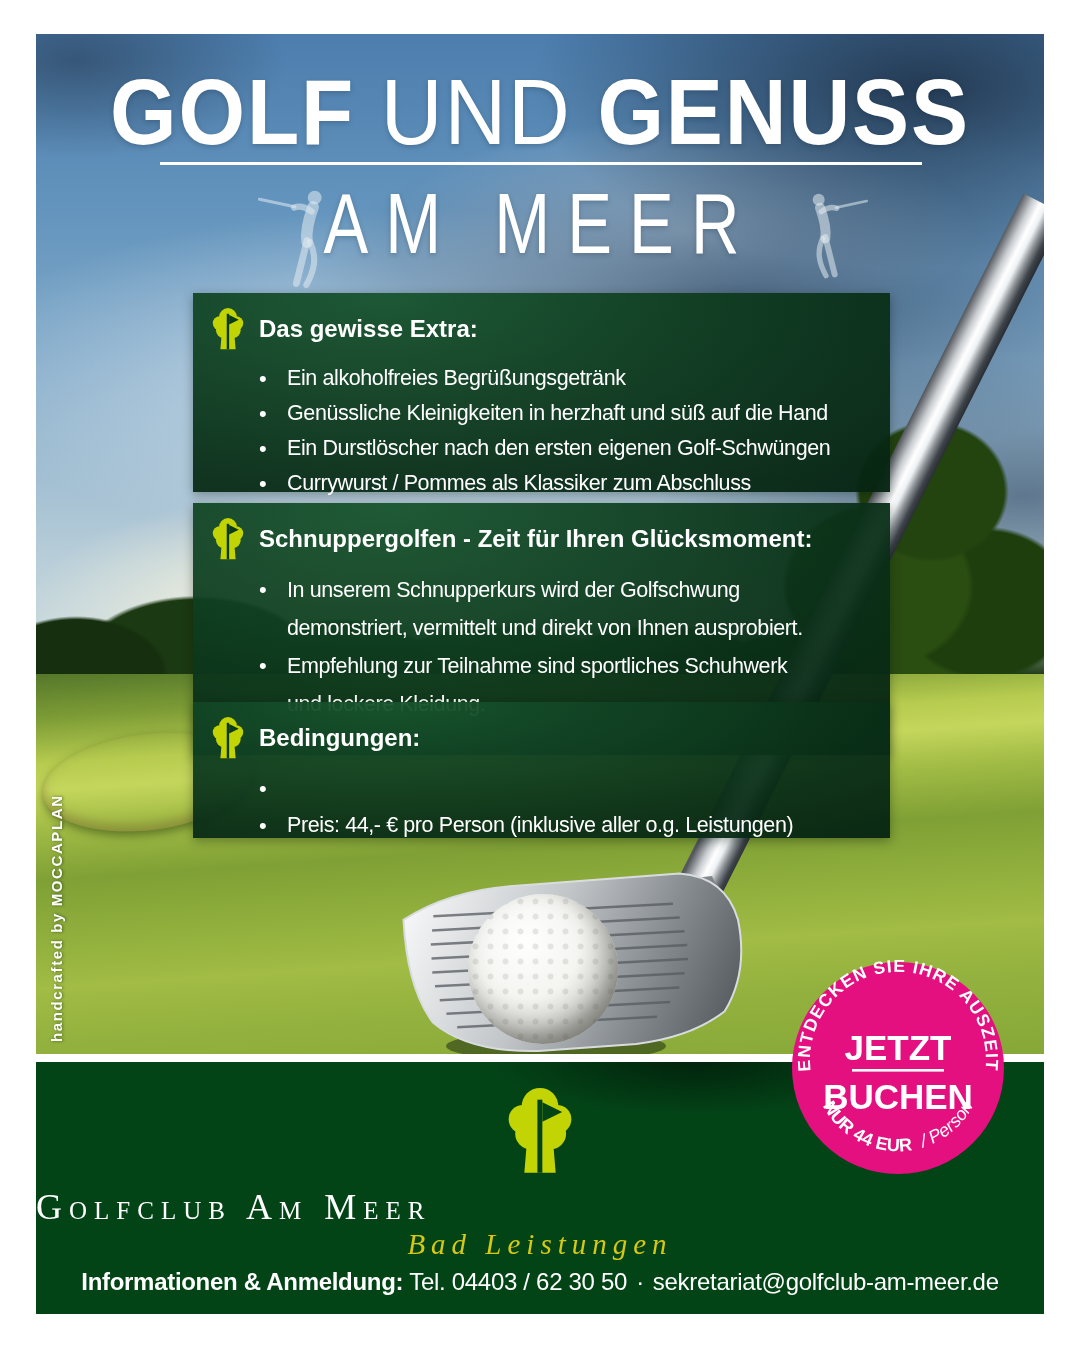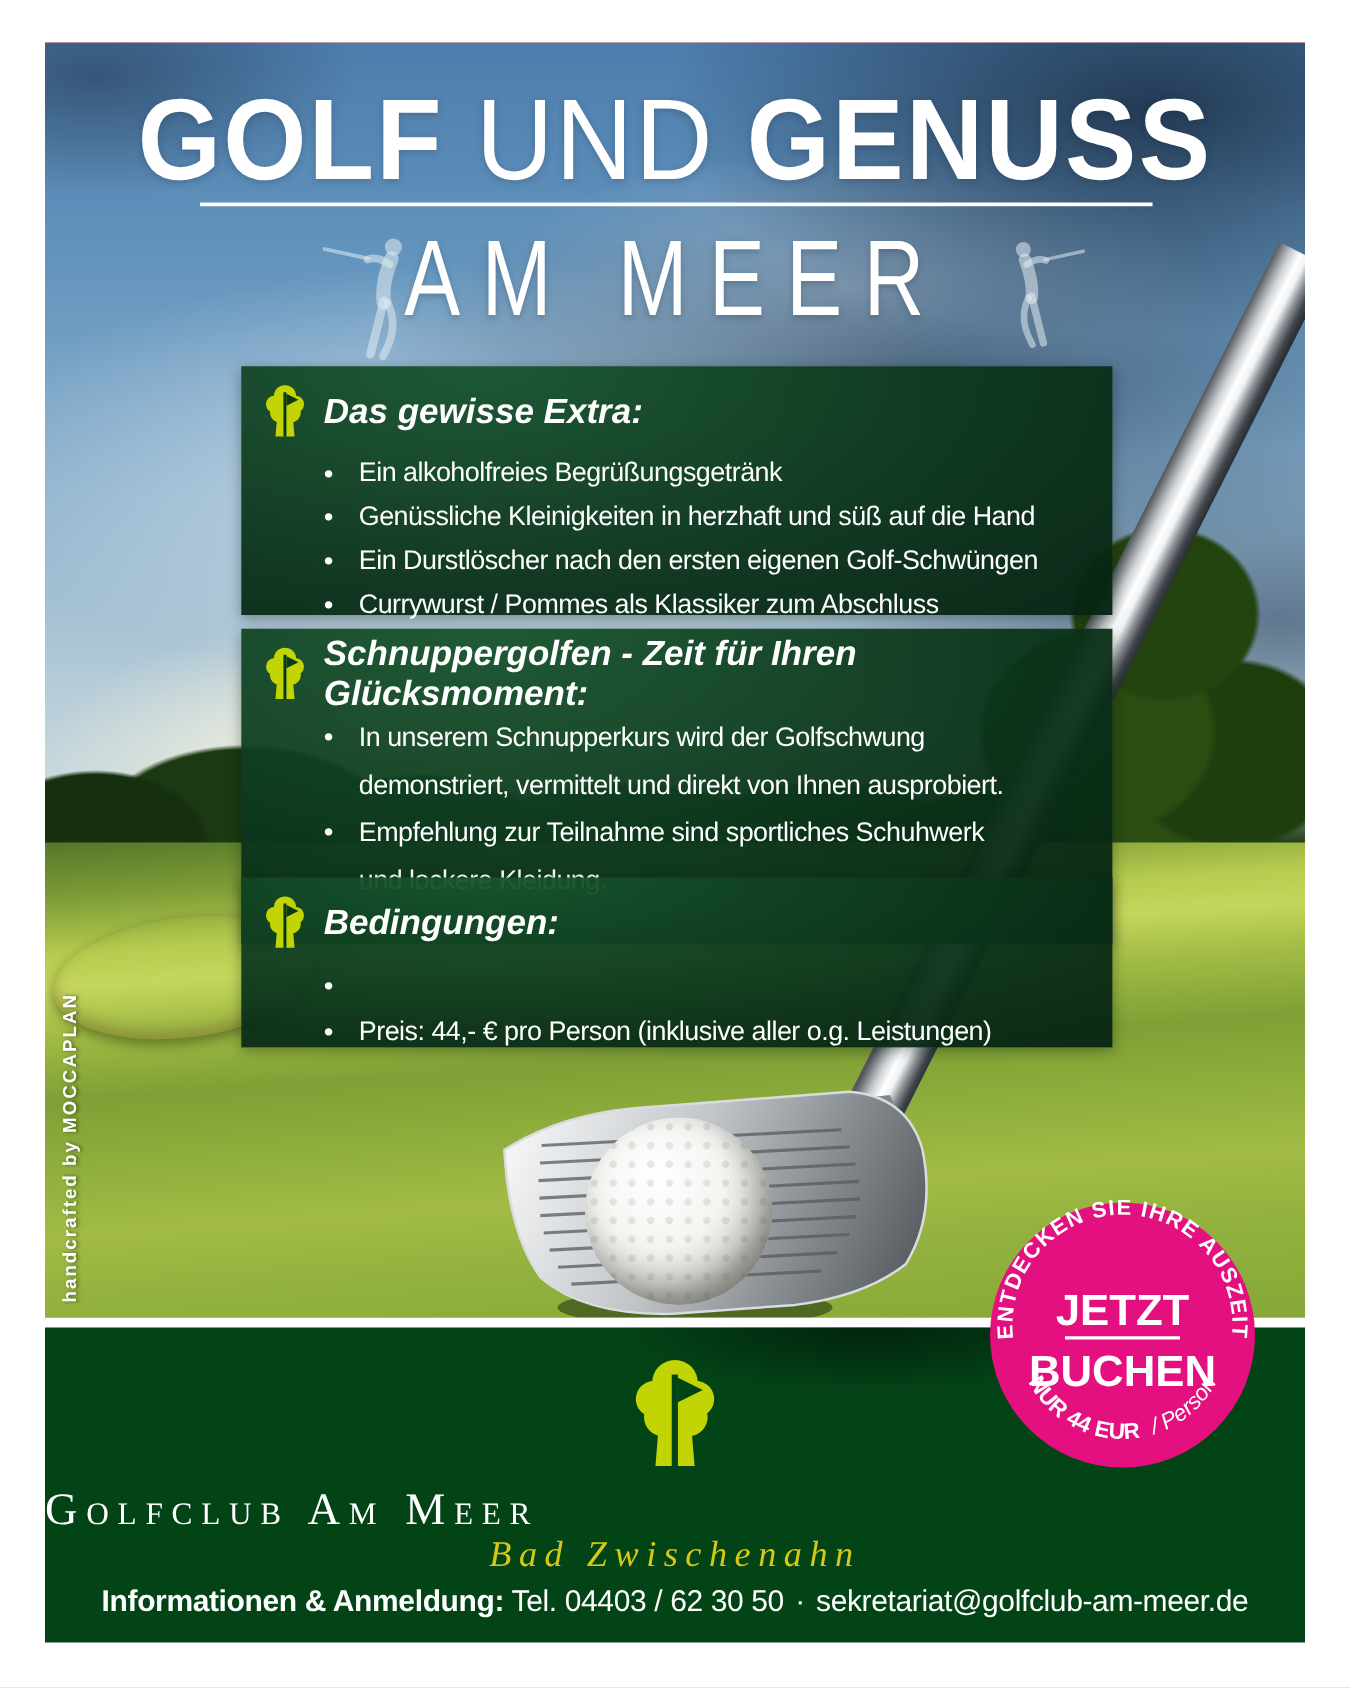--- a/index.html
+++ b/index.html
@@ -5,21 +5,21 @@
   :root{
     --yg:#c3d405;
     --pink:#e5107f;
     --bar:#034417;
     --gold:#d6c816;
   }
   html,body{margin:0;padding:0;background:#ffffff;}
   .page{position:relative;width:1080px;height:1350px;background:#ffffff;overflow:hidden;
         font-family:"Liberation Sans",sans-serif;}
   
-  .photo{position:absolute;left:36px;top:34px;width:1008px;height:1020px;overflow:hidden;background:#ef4444;}
+  .photo{position:absolute;left:36px;top:34px;width:1008px;height:1020px;overflow:hidden;background:#7f1d1d;}
   .sky{position:absolute;left:0;top:0;width:100%;height:660px;
     background:
       radial-gradient(ellipse 560px 260px at 88% 8%, rgba(24,40,60,.8), transparent 70%),
       radial-gradient(ellipse 620px 240px at 70% 40%, rgba(40,62,88,.65), transparent 72%),
       radial-gradient(ellipse 520px 200px at 98% 70%, rgba(46,70,96,.6), transparent 70%),
       radial-gradient(ellipse 300px 140px at 4% 4%, rgba(34,52,74,.55), transparent 70%),
       radial-gradient(ellipse 680px 240px at 38% 52%, rgba(255,255,255,.55), transparent 70%),
       radial-gradient(ellipse 420px 160px at 64% 30%, rgba(235,242,248,.5), transparent 70%),
       radial-gradient(ellipse 380px 150px at 26% 86%, rgba(255,248,222,.9), transparent 70%),
       linear-gradient(180deg,#4c7dad 0%,#6394bd 26%,#7fa8c8 48%,#a7c2d4 70%,#c6d7dc 88%,#d8e3de 100%);}
@@ -67,21 +67,21 @@
   .golfer-l{left:222px;top:146px;width:92px;height:112px;}
   .golfer-r{left:752px;top:144px;width:80px;height:110px;transform:scaleX(-1);}
   
   .gbox{position:absolute;left:157px;width:697px;color:#fff;
     background:
       radial-gradient(130% 170% at 28% 0%, rgba(23,84,45,.95) 0%, rgba(9,46,23,.95) 55%, rgba(4,27,13,.96) 100%);
     box-shadow:0 3px 10px rgba(0,20,8,.35);
     padding:12px 18px 0 16px;box-sizing:border-box;}
   .gbox-head{display:flex;align-items:center;gap:12px;height:48px;}
   .tree-icon{width:38px;height:46px;color:#0a3a1c;flex:0 0 auto;}
-  .gbox-head h2{margin:0;font-size:28px;font-weight:bold;letter-spacing:0;font-style:italic;}
+  .gbox-head h2{margin:0;font-size:24px;font-weight:bold;letter-spacing:0;}
   .blist{list-style:none;margin:8px 0 0 50px;padding:0;}
   .blist li{display:flex;align-items:flex-start;line-height:35px;font-size:21.5px;letter-spacing:-0.4px;}
   .blist .dot{flex:0 0 28px;font-size:22px;}
   .blist .btext{white-space:nowrap;}
   .blist .btext.wrap{white-space:normal;}
   .bline{display:block;line-height:38px;}
   .box2 .blist li{line-height:38px;}
   .box3 .blist li{line-height:37px;}
   
   .credit{position:absolute;left:12px;top:1008px;transform-origin:0 0;transform:rotate(-90deg);
@@ -266,21 +266,21 @@
     </section>
 
     <div class="credit">handcrafted by MOCCAPLAN</div>
   </div>
 
   <div class="greenbar">
     <svg class="logo" viewBox="0 0 60 72">
         <use href="#tree"></use>
       </svg>
     <div class="clubname">Golfclub Am Meer</div>
-    <div class="town">Bad Zwischenahn</div>
+    <div class="town">Bad Leistungen</div>
     <div class="contact">
       <span class="lbl">Informationen &amp; Anmeldung:</span><span>Tel. 04403 / 62 30 50</span><span class="sep">·</span><span>sekretariat@golfclub-am-meer.de</span>
     </div>
   </div>
 
   <svg class="badge" viewBox="0 0 216 216">
     <defs>
       <path id="arcTop" d="M 24 126 A 88 88 0 1 1 192 126" fill="none"></path>
       <path id="arcBottom" d="M 30 140 A 85 85 0 0 0 186 140" fill="none"></path>
     </defs>

